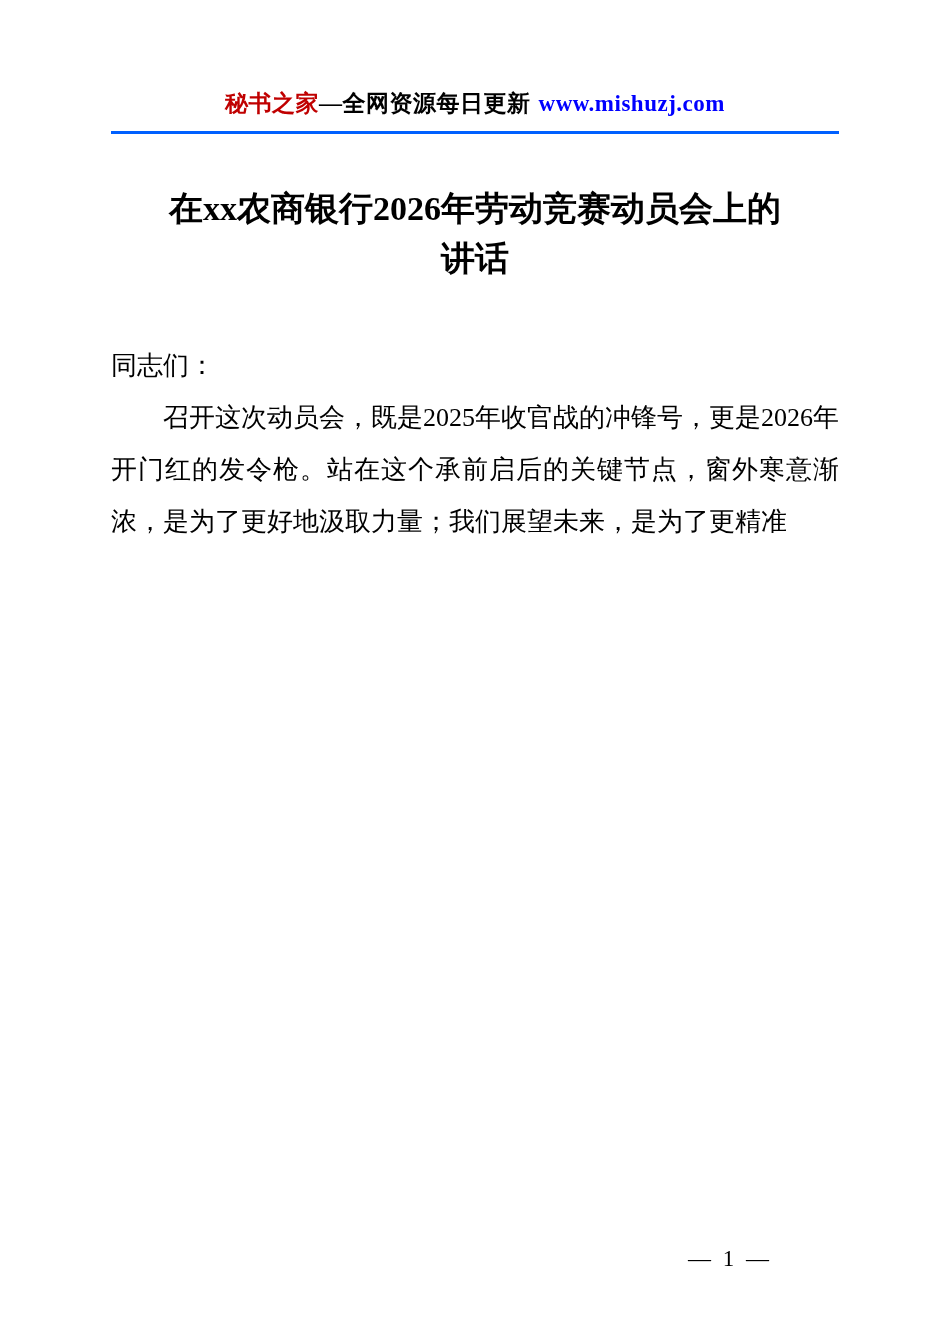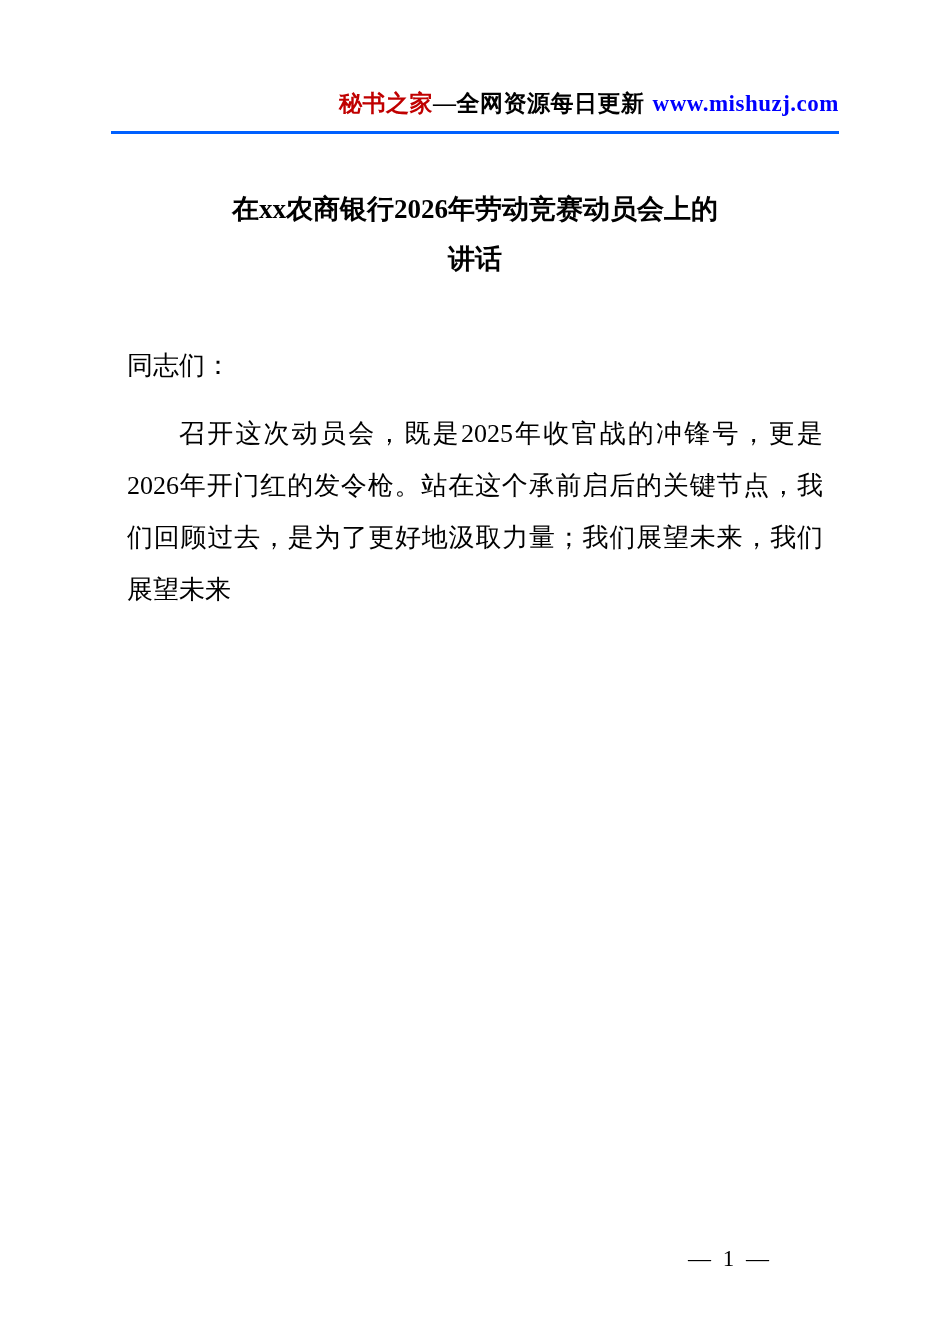--- a/index.html
+++ b/index.html
@@ -16,52 +16,52 @@
     color: #000000;
   }
   .page {
     position: absolute;
     inset: 0;
     padding: 0 111px;
     box-sizing: border-box;
   }
   .site-header {
     padding-top: 88px;
-    text-align: right;
+    text-align: center;
     font-size: 23px;
     font-weight: bold;
     white-space: nowrap;
     letter-spacing: 0.5px;
   }
   .site-header .url {
     margin-left: 8px;
     text-decoration: none;
     cursor: pointer;
   }
   .header-rule {
     height: 0;
     border-top: 3px solid #0060ff;
     margin-top: 12px;
   }
   .doc-title {
     margin: 50px 0 0 0;
     text-align: center;
-    font-size: 27px;
+    font-size: 34px;
     font-weight: bold;
     line-height: 50px;
     color: #000000;
   }
   .doc-body {
     margin-top: 56px;
     font-size: 26px;
     line-height: 52px;
     text-align: justify;
   }
   .doc-body p {
-    margin: 16px;
+    margin: 0;
   }
   .doc-body p.indent {
     text-indent: 2em;
   }
   .page-number {
     position: absolute;
     right: 178px;
     bottom: 72px;
     font-size: 23px;
     letter-spacing: 3px;
@@ -79,18 +79,18 @@
 
   <div class="header-rule" style="border-top-color: rgb(0, 96, 255);"></div>
 
   <h1 class="doc-title">
     <span>在xx农商银行2026年劳动竞赛动员会上的</span><br>
     <span>讲话</span>
   </h1>
 
   <div class="doc-body">
       <p>同志们：</p>
-      <p class="indent">召开这次动员会，既是2025年收官战的冲锋号，更是2026年开门红的发令枪。站在这个承前启后的关键节点，我们回顾过去，是为了更好地汲取力量；我们展望未来，我们展望未来</p>
+      <p class="indent">召开这次动员会，既是2025年收官战的冲锋号，更是2026年开门红的发令枪。站在这个承前启后的关键节点，窗外寒意渐浓，是为了更好地汲取力量；我们展望未来，是为了更精准</p>
     </div>
 
   <div class="page-number">— 1 —</div>
 
 </div>
 
 </body></html>

